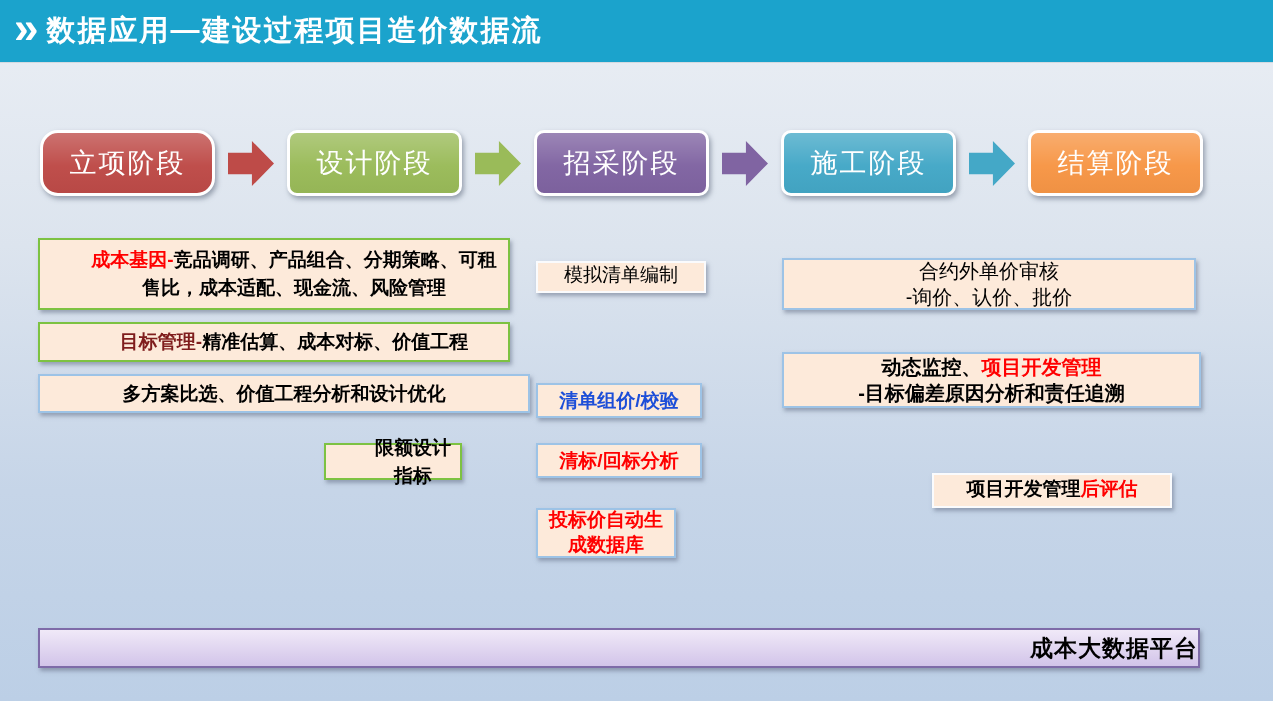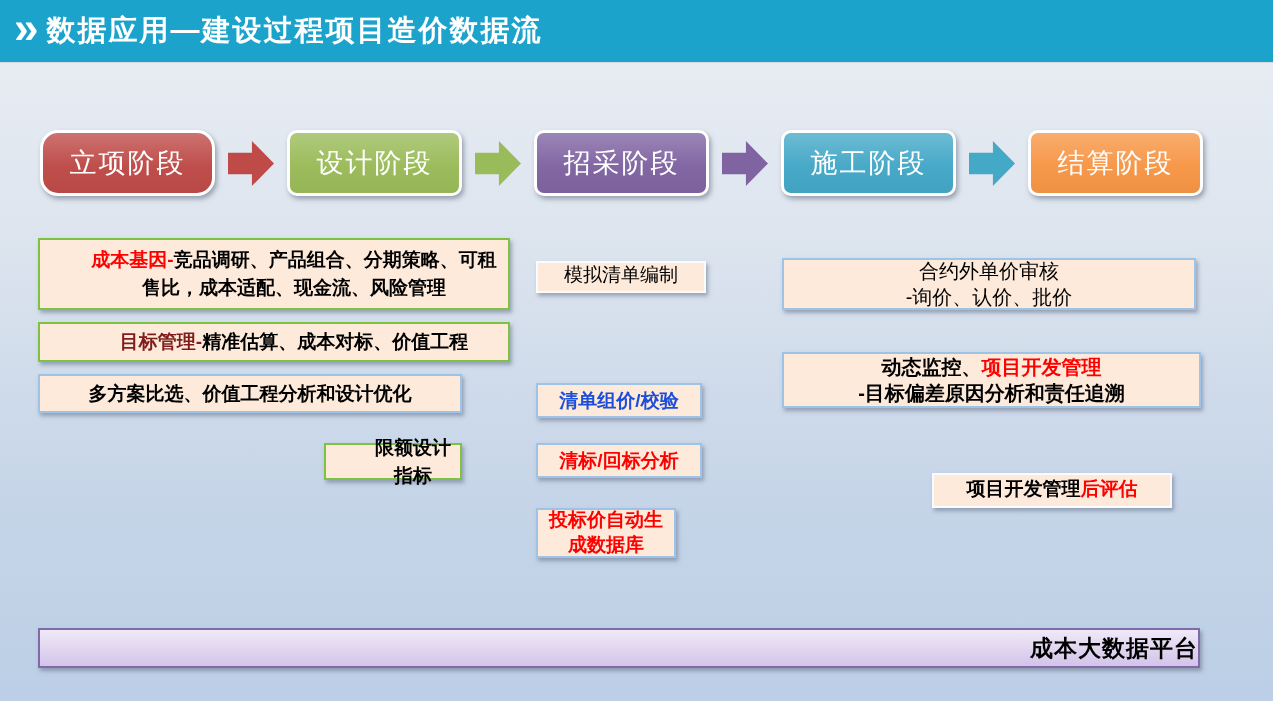--- a/index.html
+++ b/index.html
@@ -96,21 +96,21 @@
   </div>
 
   <div class="note b-green" style="left: 38px; top: 238px; width: 472px; height: 72px; background-color: rgb(253, 234, 218);">
     <div><span style="color: rgb(255, 0, 0);">成本基因-</span><span>竞品调研、产品组合、分期策略、可租售比，成本适配、现金流、风险管理</span></div>
   </div>
 
   <div class="note b-green" style="left: 38px; top: 322px; width: 472px; height: 40px; background-color: rgb(253, 234, 218);">
     <div><span style="color: #7f1d1d;">目标管理-</span><span>精准估算、成本对标、价值工程</span></div>
   </div>
 
-  <div class="note b-blue" style="left: 38px; top: 374px; width: 424px; height: 39px; background-color: rgb(253, 234, 218);">
+  <div class="note b-blue" style="left: 38px; top: 374px; width: 492px; height: 39px; background-color: rgb(253, 234, 218);">
     <div>多方案比选、价值工程分析和设计优化</div>
   </div>
 
   <div class="note b-green" style="left: 308px; top: 443px; width: 138px; height: 37px; background-color: rgb(253, 234, 218); margin-left: 16px;">
     <div>限额设计指标</div>
   </div>
 
   <div class="note b-white w-normal" style="left: 536px; top: 261px; width: 170px; height: 32px; background-color: rgb(253, 234, 218);">
     <div>模拟清单编制</div>
   </div>

